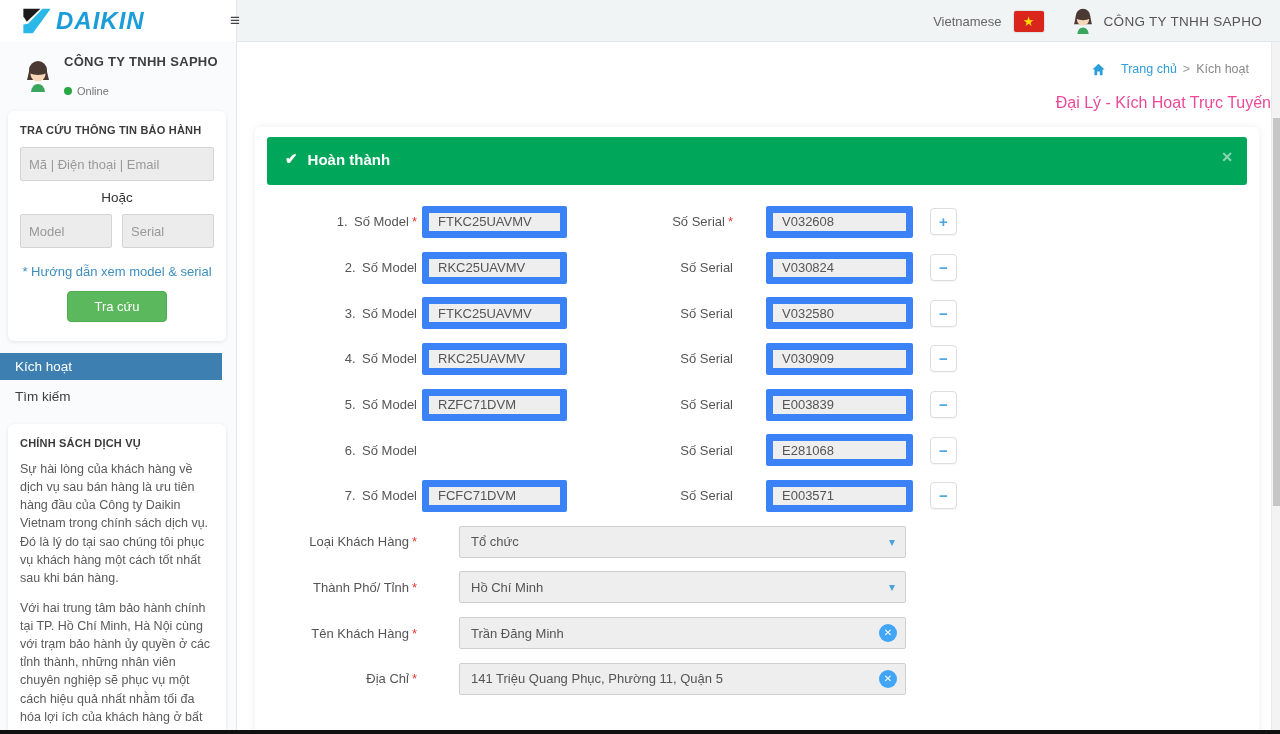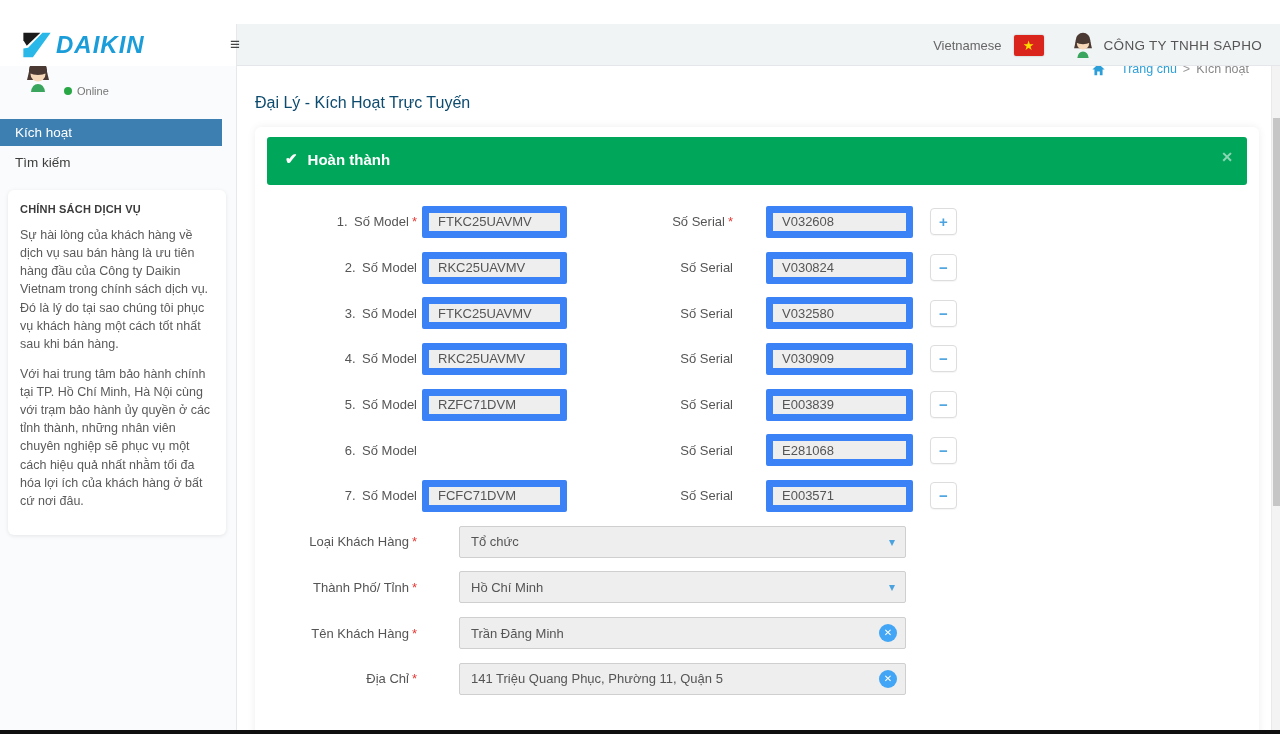--- a/index.html
+++ b/index.html
@@ -1,21 +1,21 @@
 <!DOCTYPE html>
 <html><head>
 <meta charset="utf-8">
 <style>
   * { margin:0; padding:0; box-sizing:border-box; }
   html,body { width:1280px; height:734px; }
   body { font-family:"Liberation Sans", sans-serif; background:#fff; overflow:hidden; }
   .app { position:relative; width:1280px; height:734px; background:#fff; overflow:hidden; }
 
   
-  .topbar { position:absolute; top:0; left:0; right:0; height:42px; background:#f1f4f5; border-bottom:1px solid #e3e7e9; z-index:5;margin-top:24px; }
+  .topbar { position:absolute; top:0; left:0; right:0; height:42px; background:#f1f4f5; border-bottom:1px solid #e3e7e9; z-index:5; }
   .brand-area { position:absolute; left:0; top:0; width:237px; height:42px; background:#ffffff; border-right:1px solid #e6e9eb; display:flex; align-items:center; padding-left:22px; }
   .brand-text { font-size:24px; font-weight:bold; font-style:italic; color:#1a9dd9; letter-spacing:1px; margin-left:4px; }
   .hamburger { position:absolute; left:218px; top:0; width:34px; height:42px; display:flex; align-items:center; justify-content:center; font-size:17px; color:#444; cursor:pointer; background:transparent; border:none; }
   .topbar-right { position:absolute; right:18px; top:0; height:42px; display:flex; align-items:center; gap:12px; }
   .lang-label { font-size:13px; color:#666; }
   .flag { width:30px; height:21px; background:#da251d; border-radius:2px; display:flex; align-items:center; justify-content:center; color:#ffde00; font-size:13px; line-height:1; box-shadow:0 0 2px rgba(0,0,0,.25); }
   .topbar-user { display:flex; align-items:center; gap:8px; margin-left:14px; }
   .topbar-user .name { font-size:13.5px; color:#555; letter-spacing:.3px; }
 
   
@@ -37,21 +37,21 @@
   .side-nav .nav-item { font-size:13.5px; color:#3d3d3d; padding:6px 10px 6px 15px; margin-bottom:3px; cursor:pointer; }
   .side-nav .nav-item.active { background:#3d7fb0; color:#fff; }
   .policy-card p { font-size:12.5px; color:#5a5a5a; line-height:1.45; margin-bottom:12px; }
 
   
   .content { position:absolute; left:237px; top:42px; right:9px; bottom:0; background:#fff; }
   .breadcrumb { position:absolute; top:20px; right:22px; display:flex; align-items:center; gap:6px; font-size:12.5px; }
   .breadcrumb .home-link { color:#2d9fd8; text-decoration:none; display:flex; align-items:center; gap:16px; }
   .breadcrumb .sep { color:#999; }
   .breadcrumb .current { color:#888; }
-  .page-title { font-size:16px; font-weight:normal; color:#0c4a6e; margin:52px 0 0 18px; }
+  .page-title { font-size:16px; font-weight:normal; color:#ec4899; margin:52px 0 0 18px;text-align:right; }
   .panel { margin:15px 12px 0 18px; background:#fff; border-radius:6px; box-shadow:0 0 8px rgba(0,0,0,.07); padding:10px 12px 0; }
 
   .alert-success { background:#00a65a; border-radius:3px; color:#fff; padding:13px 18px 17px; position:relative; }
   .alert-title { font-size:15px; font-weight:bold; display:flex; align-items:center; gap:10px; }
   .alert-msg { font-size:13px; margin-top:10px; }
   .alert-close { position:absolute; right:14px; top:12px; color:rgba(255,255,255,.55); font-size:14px; font-weight:bold; background:none; border:none; cursor:pointer; }
 
   .form-grid { display:grid; grid-template-columns:155px 145px 199px 147px 60px; grid-auto-rows:45.7px; align-items:center; margin-top:14px; padding-bottom:0; }
   .f-label { grid-column:1; justify-self:end; text-align:left; font-size:13px; color:#555; padding-right:5px; white-space:nowrap; }
   .req { color:#e53935; margin-left:3px; }
@@ -110,20 +110,31 @@
       </svg>
       <div>
         <div class="uname">CÔNG TY TNHH SAPHO</div>
         <div class="status">
           <span class="dot"></span>
           <span>Online</span>
         </div>
       </div>
     </div>
 
+    <div class="card">
+      <div class="card-title">TRA CỨU THÔNG TIN BẢO HÀNH</div>
+      <input class="side-input" type="text" placeholder="Mã | Điện thoại | Email" style="">
+      <div class="or-label">Hoặc</div>
+      <div class="two-col">
+        <input class="side-input" type="text" placeholder="Model" style="">
+        <input class="side-input" type="text" placeholder="Serial" style="">
+      </div>
+      <a class="guide-link" href="#">* Hướng dẫn xem model &amp; serial</a>
+      <button class="search-btn">Tra cứu</button>
+    </div>
 
     <nav class="side-nav">
         <div class="nav-item active">Kích hoạt</div>
         <div class="nav-item">Tìm kiếm</div>
       </nav>
 
     <div class="card policy-card">
       <div class="card-title">CHÍNH SÁCH DỊCH VỤ</div>
       <p>Sự hài lòng của khách hàng về dịch vụ sau bán hàng là ưu tiên hàng đầu của Công ty Daikin Vietnam trong chính sách dịch vụ. Đó là lý do tại sao chúng tôi phục vụ khách hàng một cách tốt nhất sau khi bán hàng.</p>
       <p>Với hai trung tâm bảo hành chính tại TP. Hồ Chí Minh, Hà Nội cùng với trạm bảo hành ủy quyền ở các tỉnh thành, những nhân viên chuyên nghiệp sẽ phục vụ một cách hiệu quả nhất nhằm tối đa hóa lợi ích của khách hàng ở bất cứ nơi đâu.</p>

